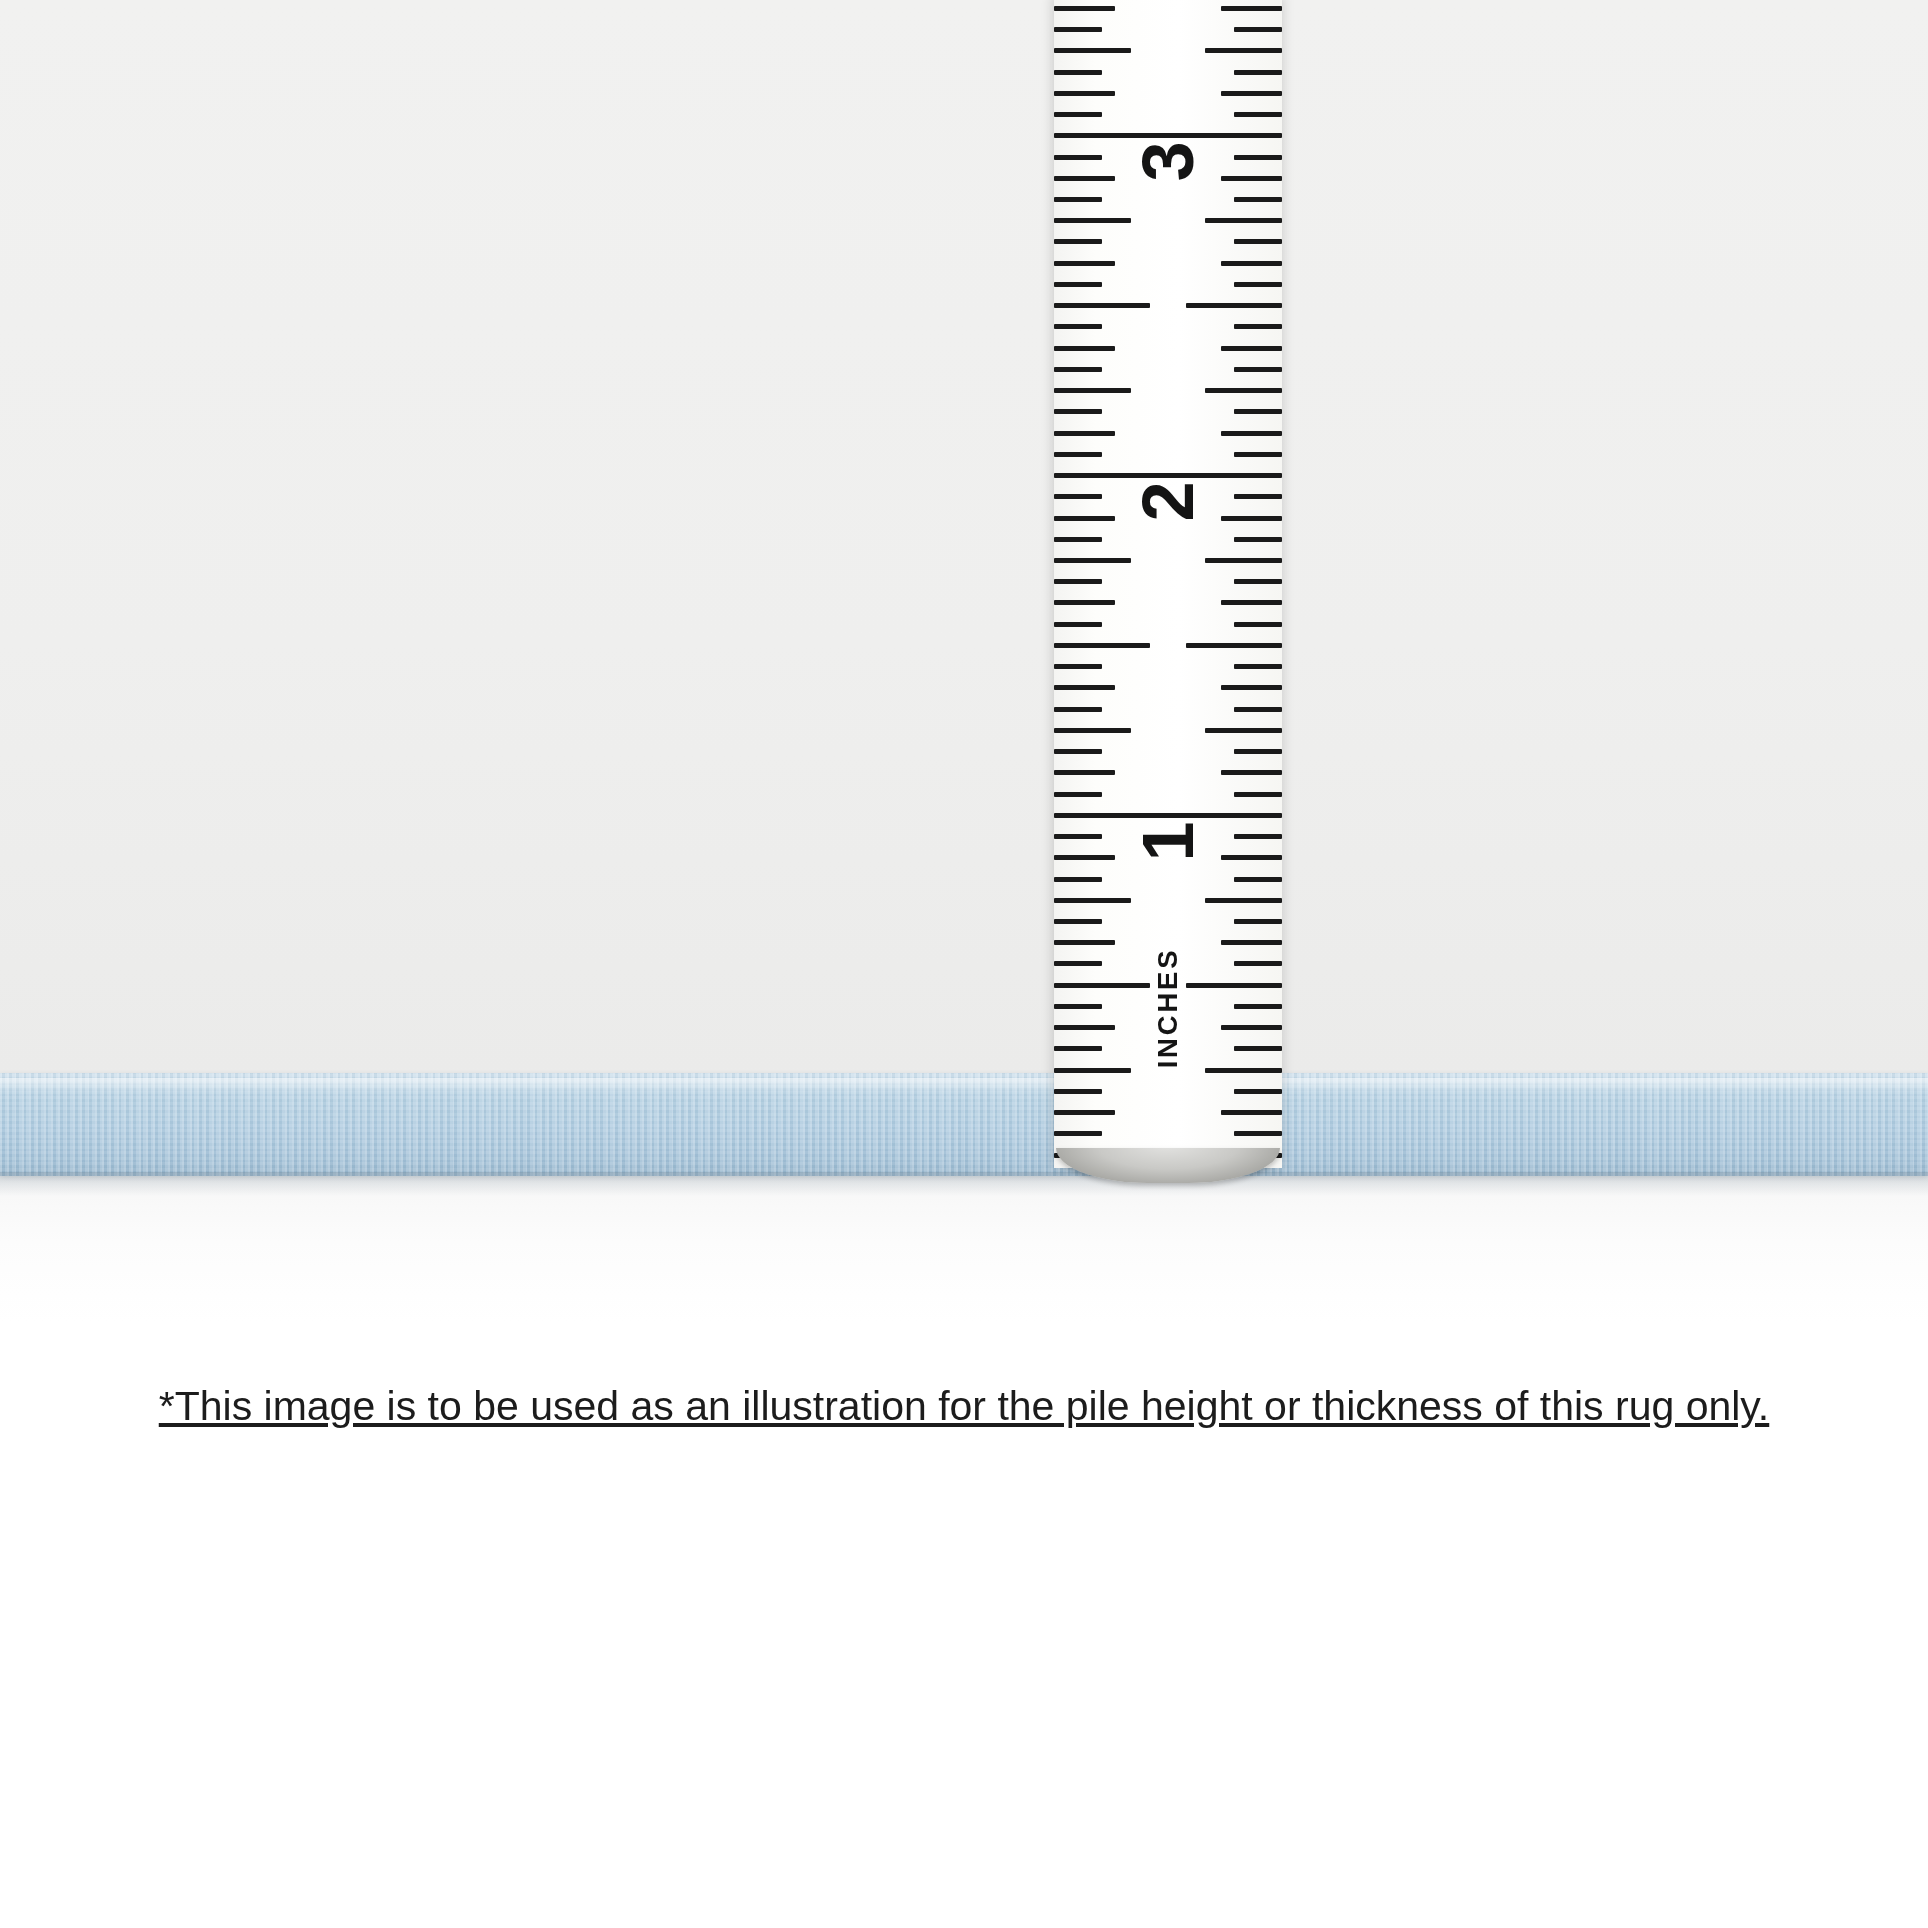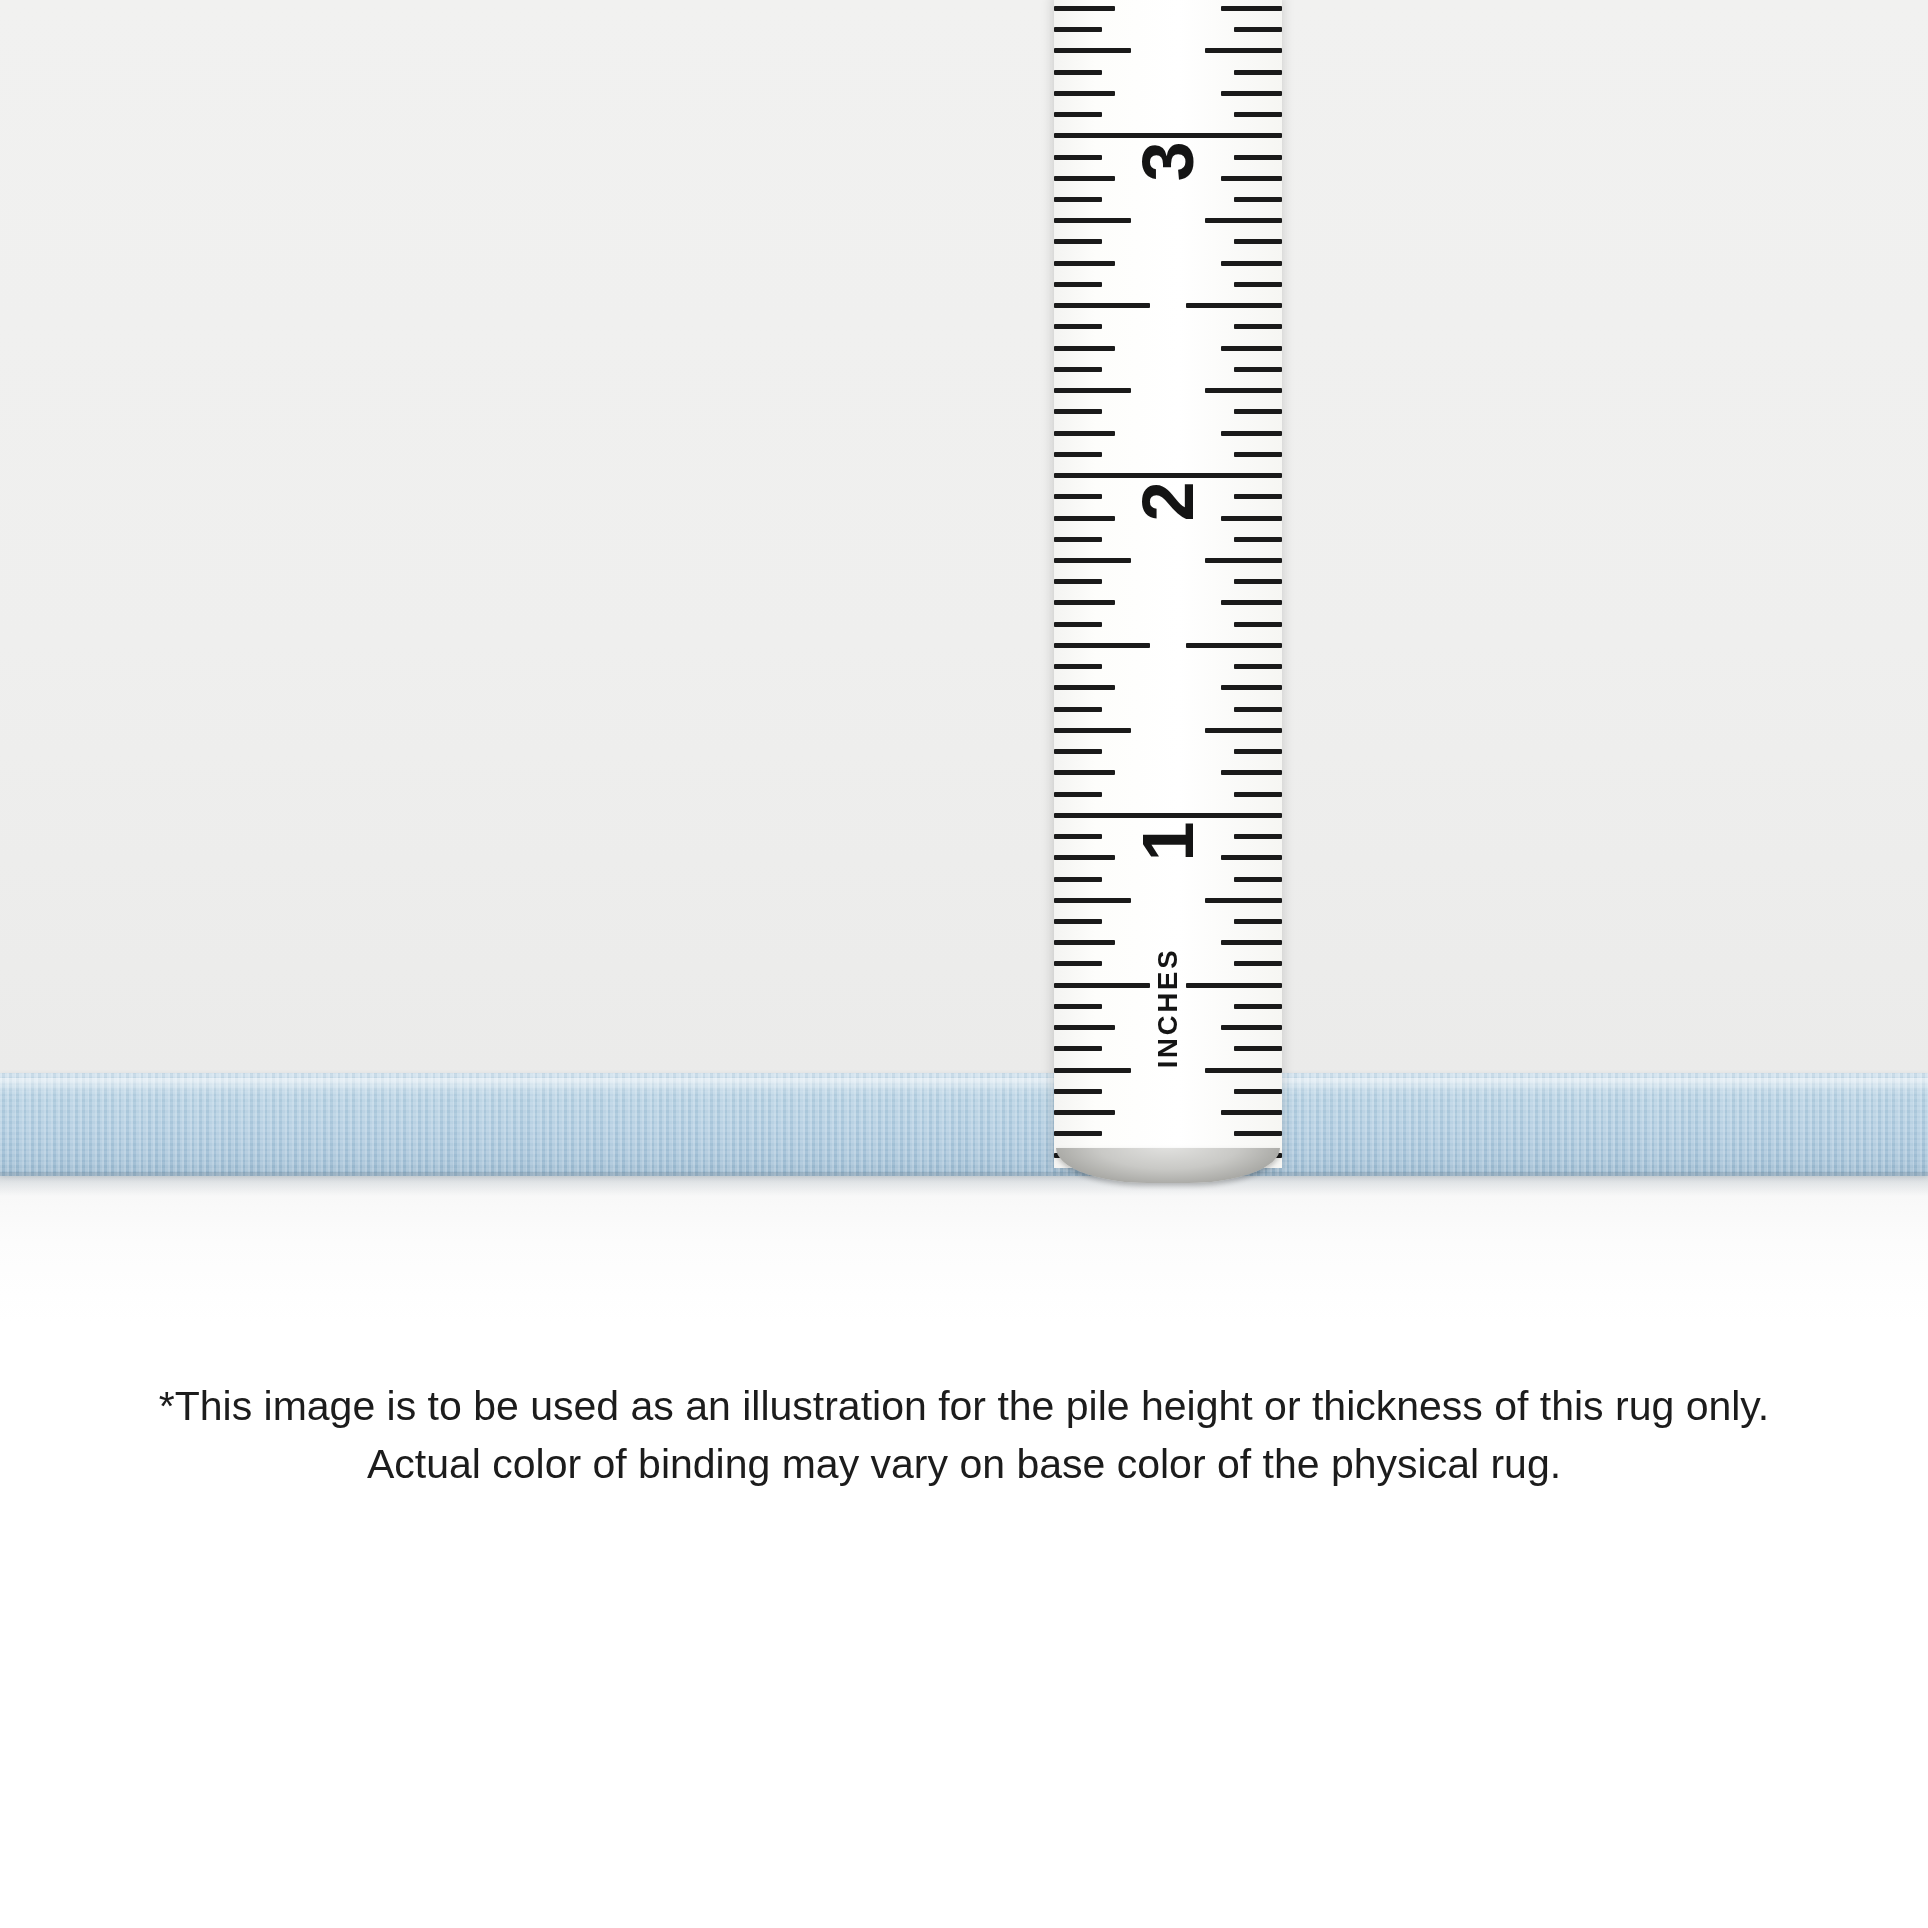--- a/index.html
+++ b/index.html
@@ -181,21 +181,21 @@
     position: absolute;
     left: 0;
     top: 1377px;
     width: 1928px;
     text-align: center;
     font-family: "Liberation Sans", sans-serif;
     font-size: 41px;
     line-height: 1.42;
     color: #1c1c1c;
   }
-  .caption-line { display: block; }
+  .caption-line { display: block; text-decoration: underline; }
 </style>
 </head>
 <body>
 
 <div id="scene">
 
   <div class="photo">
 
     <div class="backdrop"></div>
 
@@ -323,17 +323,16 @@
         <div class="ruler-num" style="top: 505px;">2</div>
         <div class="ruler-num" style="top: 165px;">3</div>
       </div>
 
     <div class="ruler-tip"></div>
 
   </div>
 
   <div class="caption">
     <span class="caption-line">*This image is to be used as an illustration for the pile height or thickness of this rug only.</span>
-    <span class="caption-line">Actual color of binding may vary on base color of the physical rug.</span>
   </div>
 
 </div>
 
 
 </body></html>

